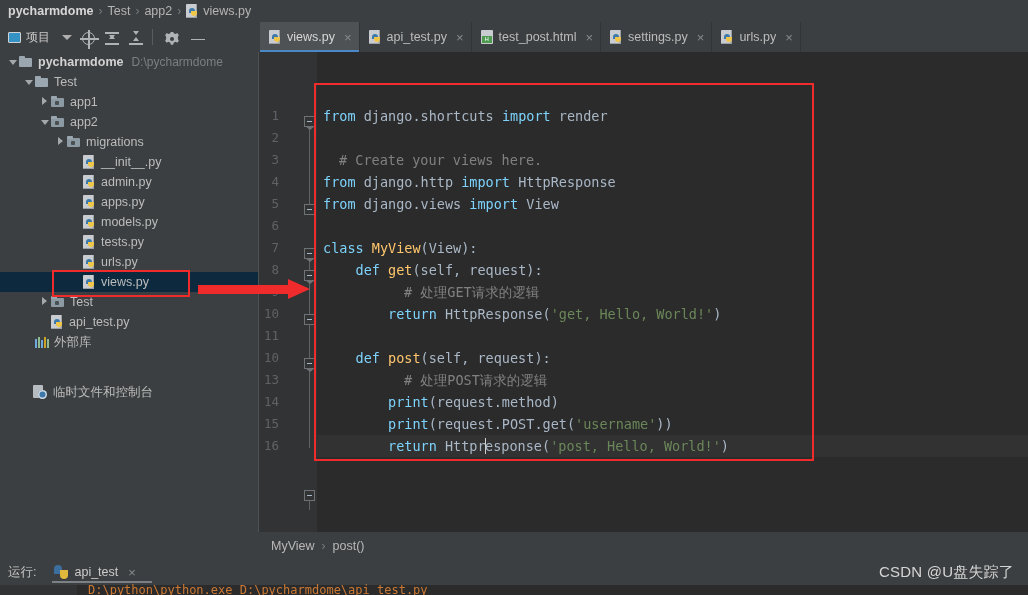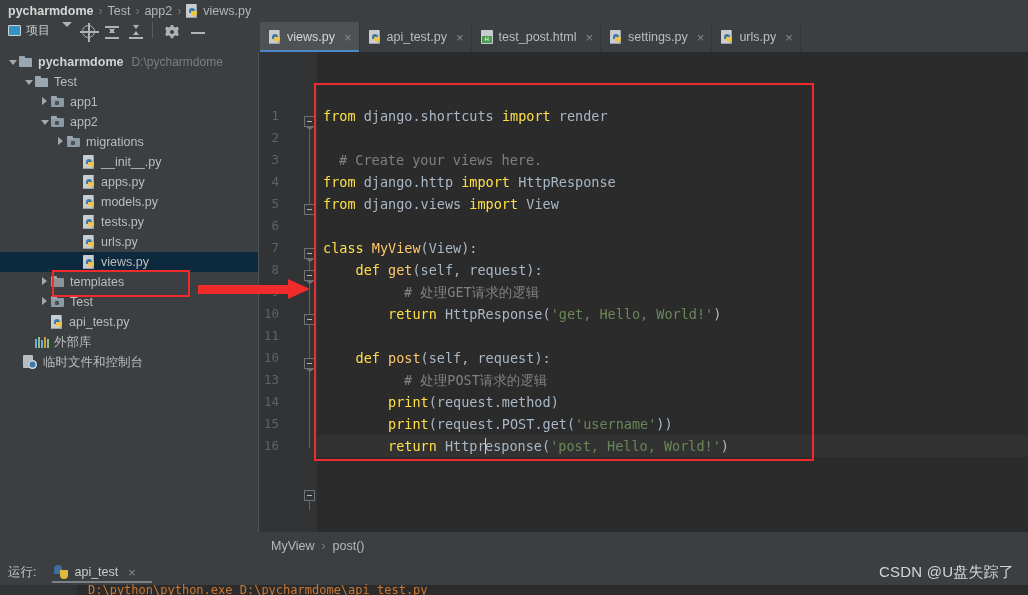--- a/index.html
+++ b/index.html
@@ -136,21 +136,21 @@
     position: absolute;
     left: 0; top: 22px;
     width: 1028px; height: 30px;
   }
   .proj-toolbar {
     position: absolute;
     left: 0; top: 0;
     width: 260px; height: 30px;
     background: #3c3f41;
     display: flex;
-    align-items: flex-start;
+    align-items: center;
     box-sizing: border-box;
     padding-left: 8px;
   }
   .proj-label {
     display: flex;
     align-items: center;
     gap: 5px;
     color: #c8c8c8;
     font-size: 12px;
   }
@@ -385,21 +385,21 @@
     background: #323232;
   }
   .caret {
     display: inline-block;
     width: 1.5px;
     height: 16px;
     background: #cfcfcf;
     vertical-align: -3px;
     margin: 0 -1px;
   }
-  .kw  { color: #fde047; }
+  .kw  { color: #7dd3fc; }
   .str { color: #6a8759; }
   .cm  { color: #808080; margin-left: 16px; }
   .fn  { color: #ffc66d; }
   .id  { color: #a9b7c6; }
 
   
   .editor-crumb {
     position: absolute;
     left: 259px; top: 532px;
     width: 769px; height: 27px;
@@ -647,20 +647,28 @@
             <span class="b2"></span>
           </span>
           <span class="tree-label">__init__.py</span>
         </div>
         <div class="tree-row" style="padding-left:70px;">
           <span class="tree-arrow"></span>
           <span class="pyicon">
             <span class="b1"></span>
             <span class="b2"></span>
           </span>
+          <span class="tree-label">admin.py</span>
+        </div>
+        <div class="tree-row" style="padding-left:70px;">
+          <span class="tree-arrow"></span>
+          <span class="pyicon">
+            <span class="b1"></span>
+            <span class="b2"></span>
+          </span>
           <span class="tree-label">apps.py</span>
         </div>
         <div class="tree-row" style="padding-left:70px;">
           <span class="tree-arrow"></span>
           <span class="pyicon">
             <span class="b1"></span>
             <span class="b2"></span>
           </span>
           <span class="tree-label">models.py</span>
         </div>
@@ -680,25 +688,20 @@
           </span>
           <span class="tree-label">urls.py</span>
         </div>
         <div class="tree-row selected" style="padding-left:70px;">
           <span class="tree-arrow"></span>
           <span class="pyicon">
             <span class="b1"></span>
             <span class="b2"></span>
           </span>
           <span class="tree-label">views.py</span>
-        </div>
-        <div class="tree-row" style="padding-left:38px;">
-          <span class="tree-arrow"><span class="tw right"></span></span>
-          <span class="folder-ic plain"></span>
-          <span class="tree-label">templates</span>
         </div>
         <div class="tree-row" style="padding-left:38px;">
           <span class="tree-arrow"><span class="tw right"></span></span>
           <span class="folder-ic mod">
             <span class="dot"></span>
           </span>
           <span class="tree-label">Test</span>
         </div>
         <div class="tree-row" style="padding-left:38px;">
           <span class="tree-arrow"></span>
@@ -712,21 +715,21 @@
           <span class="tree-arrow"></span>
           <span class="ic-lib">
             <i></i>
             <i></i>
             <i></i>
             <i></i>
             <i></i>
           </span>
           <span class="tree-label">外部库</span>
         </div>
-        <div class="tree-row" style="padding-left:10px;">
+        <div class="tree-row" style="padding-left:20px;margin-top:30px;">
           <span class="tree-arrow"></span>
           <span class="ic-scratch"></span>
           <span class="tree-label">临时文件和控制台</span>
         </div>
       </div>
   </div>
 
   <div class="vdiv"></div>
 
   <div class="editor">

